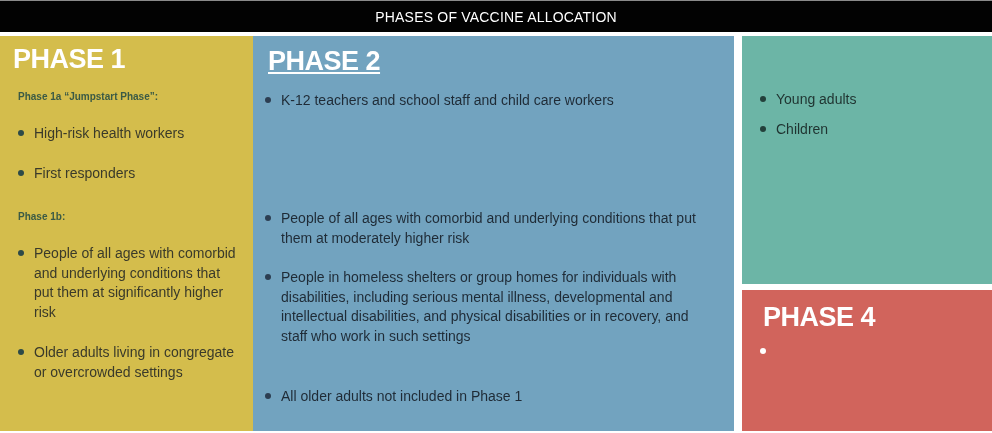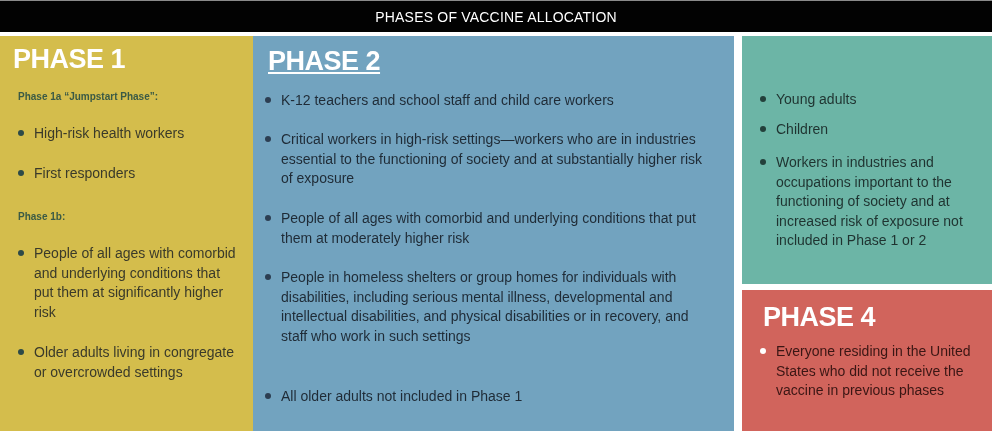--- a/index.html
+++ b/index.html
@@ -68,24 +68,20 @@
     <span>Older adults living in congregate or overcrowded settings</span>
   </div>
 </div>
 
 <div class="panel p2">
   <div class="title">PHASE 2</div>
   <div class="item" style="left:12px; top:55px; width:460px;">
     <span class="bullet"></span>
     <span>K-12 teachers and school staff and child care workers</span>
   </div>
-  <div class="item" style="left:12px; top:94px; width:445px;">
-    <span class="bullet"></span>
-    <span>Critical workers in high-risk settings—workers who are in industries essential to the functioning of society and at substantially higher risk of exposure</span>
-  </div>
   <div class="item" style="left:12px; top:173px; width:460px;">
     <span class="bullet"></span>
     <span>People of all ages with comorbid and underlying conditions that put them at moderately higher risk</span>
   </div>
   <div class="item" style="left:12px; top:232px; width:450px;">
     <span class="bullet"></span>
     <span>People in homeless shelters or group homes for individuals with disabilities, including serious mental illness, developmental and intellectual disabilities, and physical disabilities or in recovery, and staff who work in such settings</span>
   </div>
   <div class="item" style="left:12px; top:351px; width:460px;">
     <span class="bullet"></span>
@@ -95,25 +91,20 @@
 
 <div class="panel p3">
   <div class="item" style="left:18px; top:54px; width:225px;">
     <span class="bullet"></span>
     <span>Young adults</span>
   </div>
   <div class="item" style="left:18px; top:84px; width:225px;">
     <span class="bullet"></span>
     <span>Children</span>
   </div>
-  <div class="item" style="left:18px; top:117px; width:212px;">
-    <span class="bullet"></span>
-    <span>Workers in industries and occupations important to the functioning of society and at increased risk of exposure not included in Phase 1 or 2</span>
-  </div>
 </div>
 
 <div class="panel p4">
   <div class="title">PHASE 4</div>
   <div class="item" style="left:18px; top:52px; width:225px;">
     <span class="bullet"></span>
-    <span>Everyone residing in the United States who did not receive the vaccine in previous phases</span>
   </div>
 </div>
 
 </body></html>

